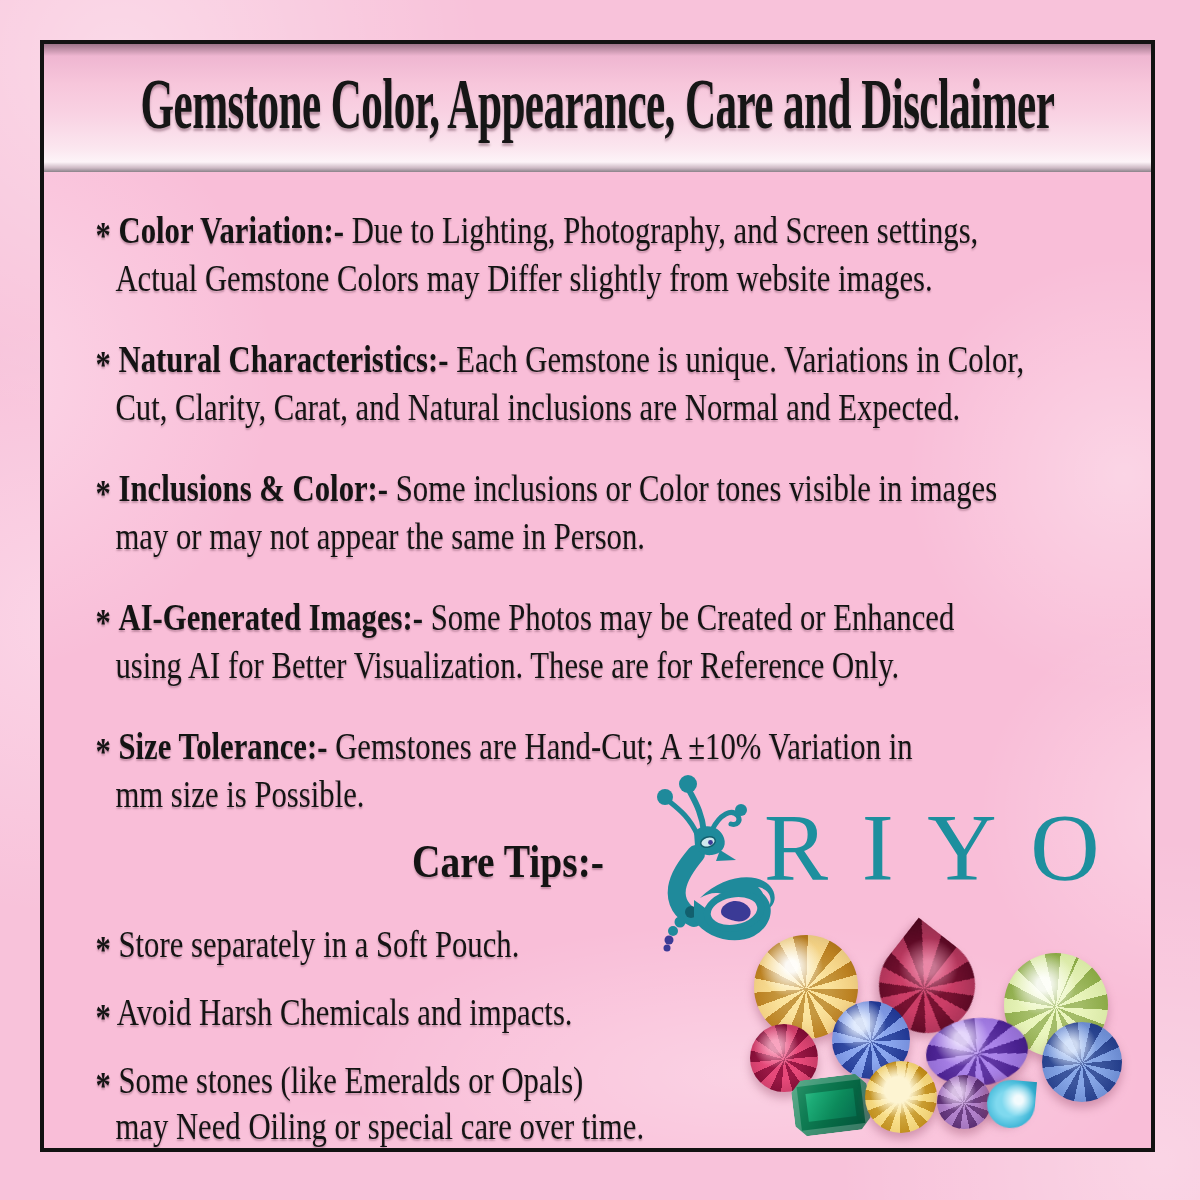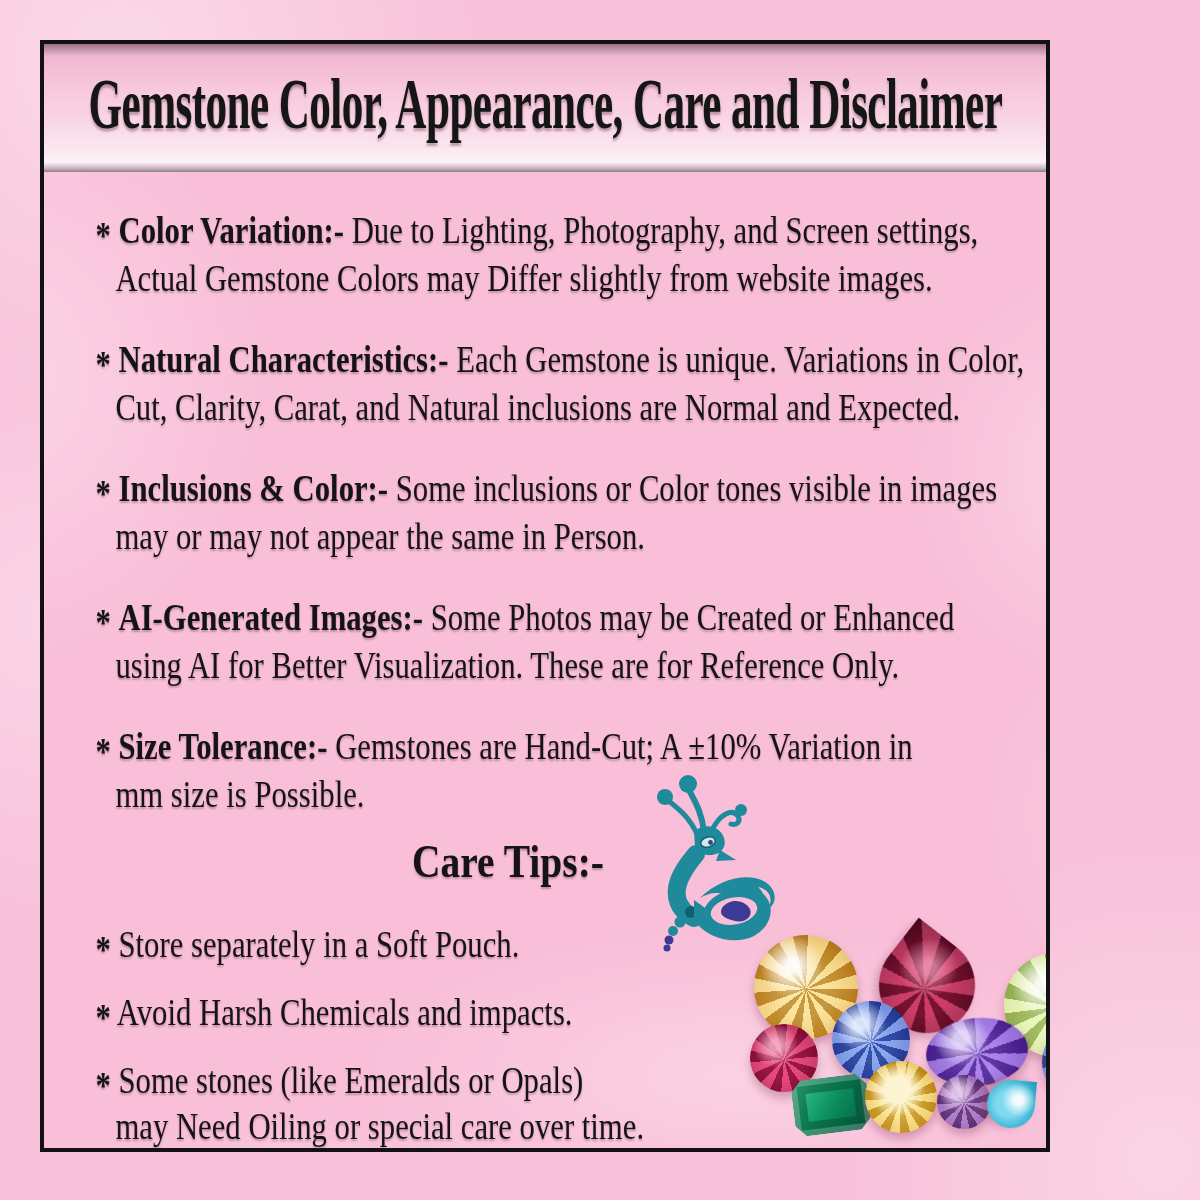--- a/index.html
+++ b/index.html
@@ -6,21 +6,21 @@
   body{
     width:1200px;height:1200px;position:relative;overflow:hidden;
     font-family:"Liberation Serif","DejaVu Serif",serif;
     background:
       radial-gradient(circle 520px at 120px 60px, rgba(255,255,255,.38), rgba(255,255,255,0) 70%),
       radial-gradient(circle 420px at 60px 620px, rgba(255,235,246,.45), rgba(255,255,255,0) 70%),
       radial-gradient(circle 460px at 1160px 1160px, rgba(255,255,255,.30), rgba(255,255,255,0) 70%),
       linear-gradient(#f8c2da,#f8c2da);
   }
   .frame{
-    position:absolute;left:40px;top:40px;width:1010px;height:1112px;
+    position:absolute;left:40px;top:40px;width:1115px;height:1112px;
     border:4px solid #121212;box-sizing:border-box;overflow:hidden;
     background:
       radial-gradient(circle 320px at 1080px 430px, rgba(255,255,255,.35), rgba(255,255,255,0) 68%),
       radial-gradient(circle 280px at 1130px 770px, rgba(255,255,255,.28), rgba(255,255,255,0) 70%),
       radial-gradient(circle 430px at -70px 330px, rgba(255,238,247,.5), rgba(255,255,255,0) 70%),
       radial-gradient(ellipse 560px 210px at 700px 1030px, rgba(255,255,255,.30), rgba(255,255,255,0) 72%),
       radial-gradient(ellipse 420px 160px at 260px 1180px, rgba(255,255,255,.25), rgba(255,255,255,0) 72%),
       linear-gradient(#f9bed8,#f9bed8);
   }
   .header{
@@ -166,20 +166,21 @@
       <circle cx="29" cy="161" r="5" fill="#1f8a9b" stroke="none"></circle>
       <circle cx="25" cy="170" r="4.5" fill="#3b3a96" stroke="none"></circle>
       <circle cx="23" cy="178" r="3.5" fill="#3b3a96" stroke="none"></circle>
       <path d="M50,150 C62,168 90,176 110,166 C124,158 130,144 125,132 C122,125 116,120 108,119 C117,127 119,138 112,146 C103,156 86,157 75,148 C66,141 58,136 50,130 Z" fill="#1f8a9b" stroke="none"></path>
       <path d="M56,128 C80,104 114,102 126,116 C133,124 132,134 124,139 C130,128 125,119 114,117 C124,126 121,137 110,140 C100,143 92,137 88,130 C78,120 66,122 56,128 Z" fill="#1f8a9b" stroke="none"></path>
       <ellipse cx="90" cy="141" rx="27" ry="17" transform="rotate(-10 90 141)" fill="#f9bed8" stroke="#1f8a9b" stroke-width="7"></ellipse>
       <path d="M78,138 C85,128 100,129 106,139 C109,147 101,153 91,151 C83,149 74,146 78,138 Z" fill="#3b3a96" stroke="none"></path>
     </g>
   </svg>
 
+  <div class="brand-name">RIYO</div>
 
   <div class="care-list">
     <div class="tip"><span class="bullet">*</span> <span>Store separately in a Soft Pouch.</span></div>
     <div class="tip"><span class="bullet">*</span> <span>Avoid Harsh Chemicals and impacts.</span></div>
     <div class="tip"><span class="bullet">*</span> <span>Some stones (like Emeralds or Opals)
 may Need Oiling or special care over time.</span></div>
   </div>
 
   <div class="gems">
     <div class="gem round g-citrine"></div>

